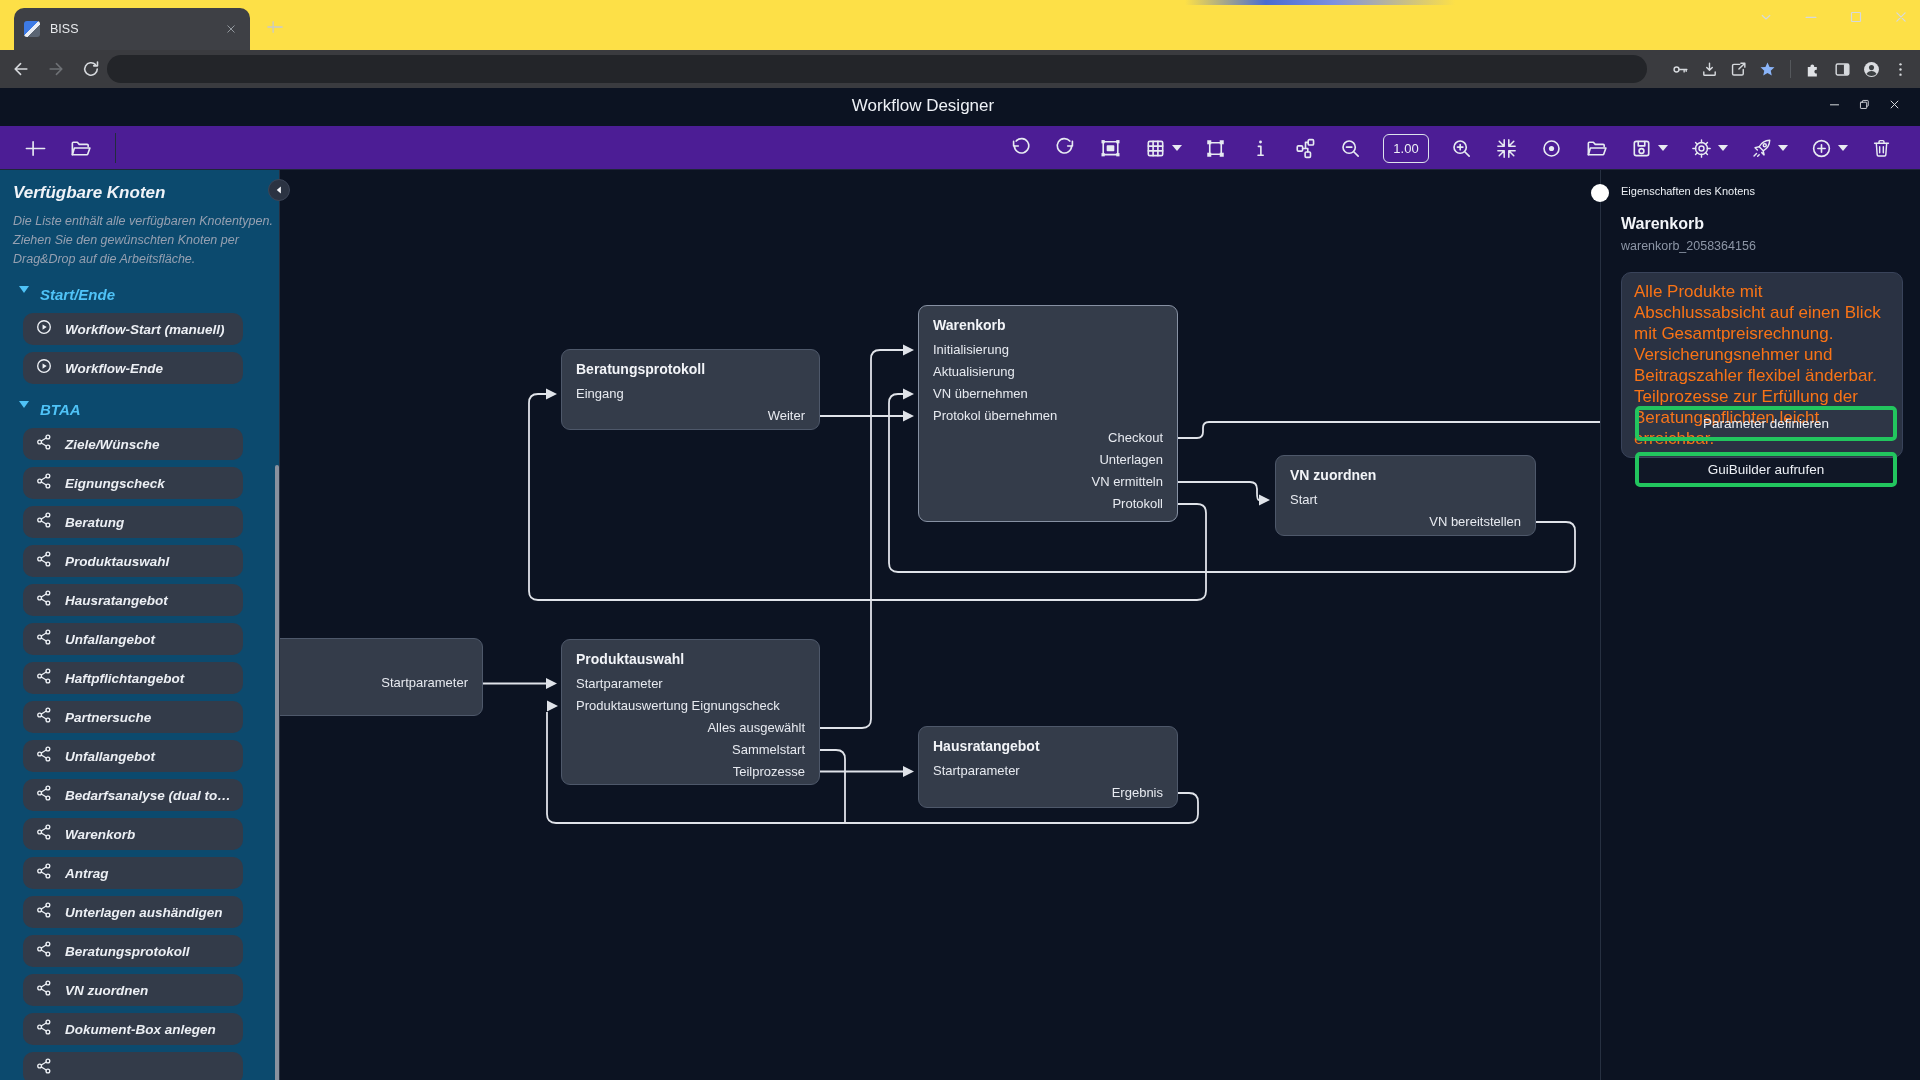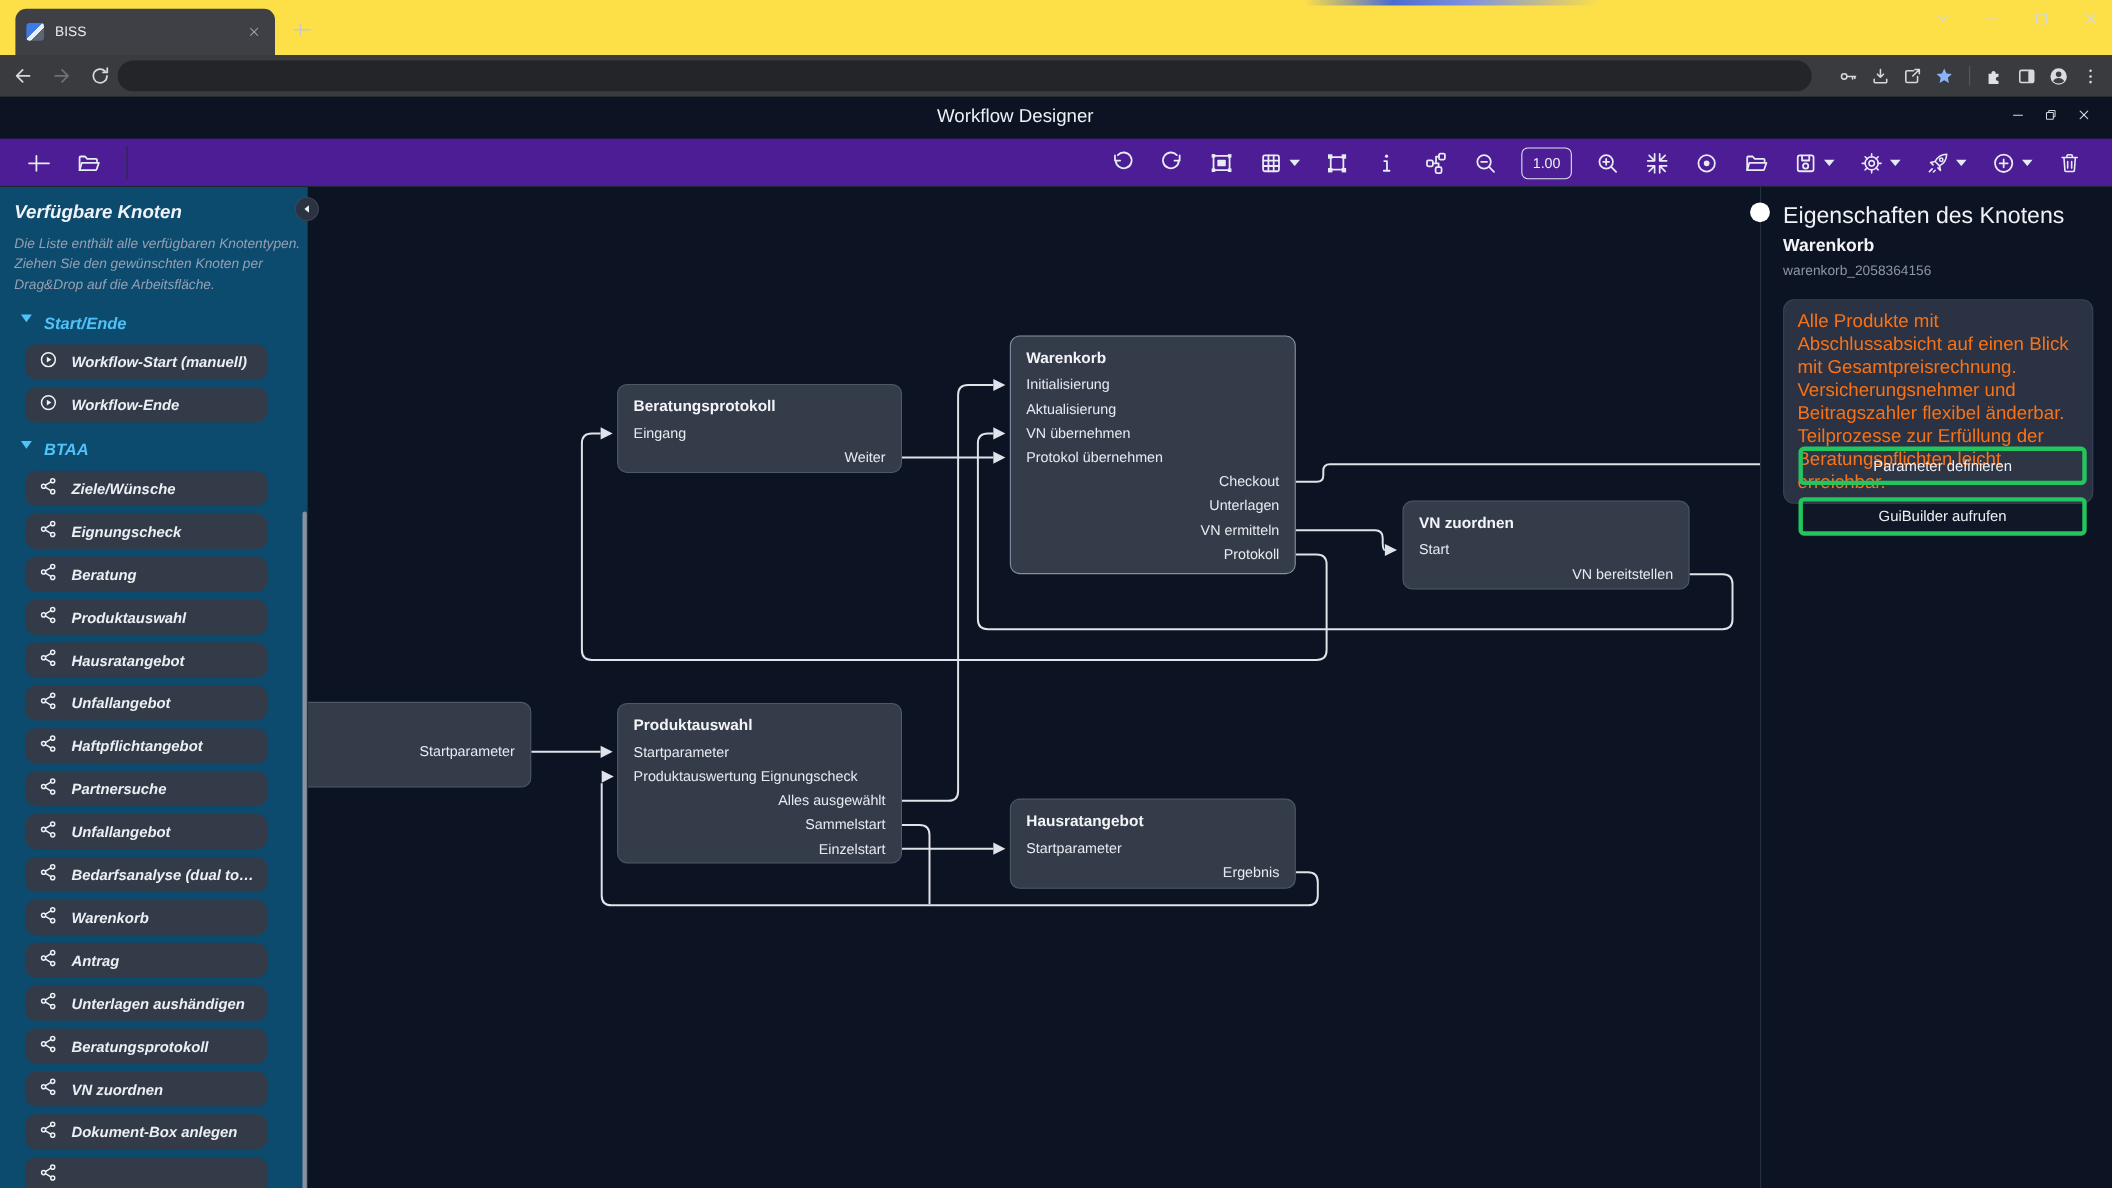--- a/index.html
+++ b/index.html
@@ -73,21 +73,21 @@
                padding:7px 14px 0 14px; cursor:move; z-index:5; }
   .flow-node.selected { border-color:#8791a3; }
   .node-title { font-size:14px; font-weight:bold; color:#f2f4f8; height:26px; line-height:24px; white-space:nowrap; }
   .port-row { height:22px; line-height:22px; font-size:13px; color:#e7eaf0; white-space:nowrap; }
   .port-row.out { text-align:right; }
 
   
   #rightpanel { position:absolute; left:1600px; top:170px; width:320px; height:910px; background:#0c1322; }
   #divider-right { position:absolute; left:0; top:0; width:1px; height:910px; background:#273041; }
   #panel-dot { position:absolute; left:-9px; top:14px; width:18px; height:18px; border-radius:50%; background:#fff; z-index:4; }
-  #panel-header { position:absolute; left:21px; top:15px; font-size:21px; color:#eef1f6; }
+  #panel-header { position:absolute; left:21px; top:15px; font-size:11px; color:#eef1f6; }
   #panel-node-title { position:absolute; left:21px; top:45px; font-size:16px; font-weight:bold; color:#f2f4f8; }
   #panel-node-id { position:absolute; left:21px; top:69px; font-size:12.5px; color:#8d96a6; }
   #panel-desc { position:absolute; left:21px; top:102px; width:282px; background:#2a3243; border:1px solid #39435a;
                 border-radius:10px; padding:8px 12px; font-size:17px; line-height:21px; color:#f97316; }
   .panel-btn { position:absolute; left:35px; width:262px; height:35px; border:4px solid #22c55e; border-radius:5px;
                background:rgba(255,255,255,0.02); color:#edf0f5; font-size:13.5px; display:flex;
                align-items:center; justify-content:center; cursor:pointer; font-family:inherit; }
   #panel-btn-0 { top:236px; }
   #panel-btn-1 { top:282px; }
 </style>
@@ -626,21 +626,21 @@
         <div class="node-title">VN zuordnen</div>
         <div class="port-row in">Start</div>
         <div class="port-row out">VN bereitstellen</div>
       </div>
       <div class="flow-node" style="left: 281px; top: 469px; width: 259px; height: 146px;">
         <div class="node-title">Produktauswahl</div>
         <div class="port-row in">Startparameter</div>
         <div class="port-row in">Produktauswertung Eignungscheck</div>
         <div class="port-row out">Alles ausgewählt</div>
         <div class="port-row out">Sammelstart</div>
-        <div class="port-row out">Einzelstart</div>
+        <div class="port-row out">Teilprozesse</div>
       </div>
       <div class="flow-node" style="left: 638px; top: 556px; width: 260px; height: 82px;">
         <div class="node-title">Hausratangebot</div>
         <div class="port-row in">Startparameter</div>
         <div class="port-row out">Ergebnis</div>
       </div>
     </div>
 
   <div id="rightpanel">
     <div id="divider-right"></div>

